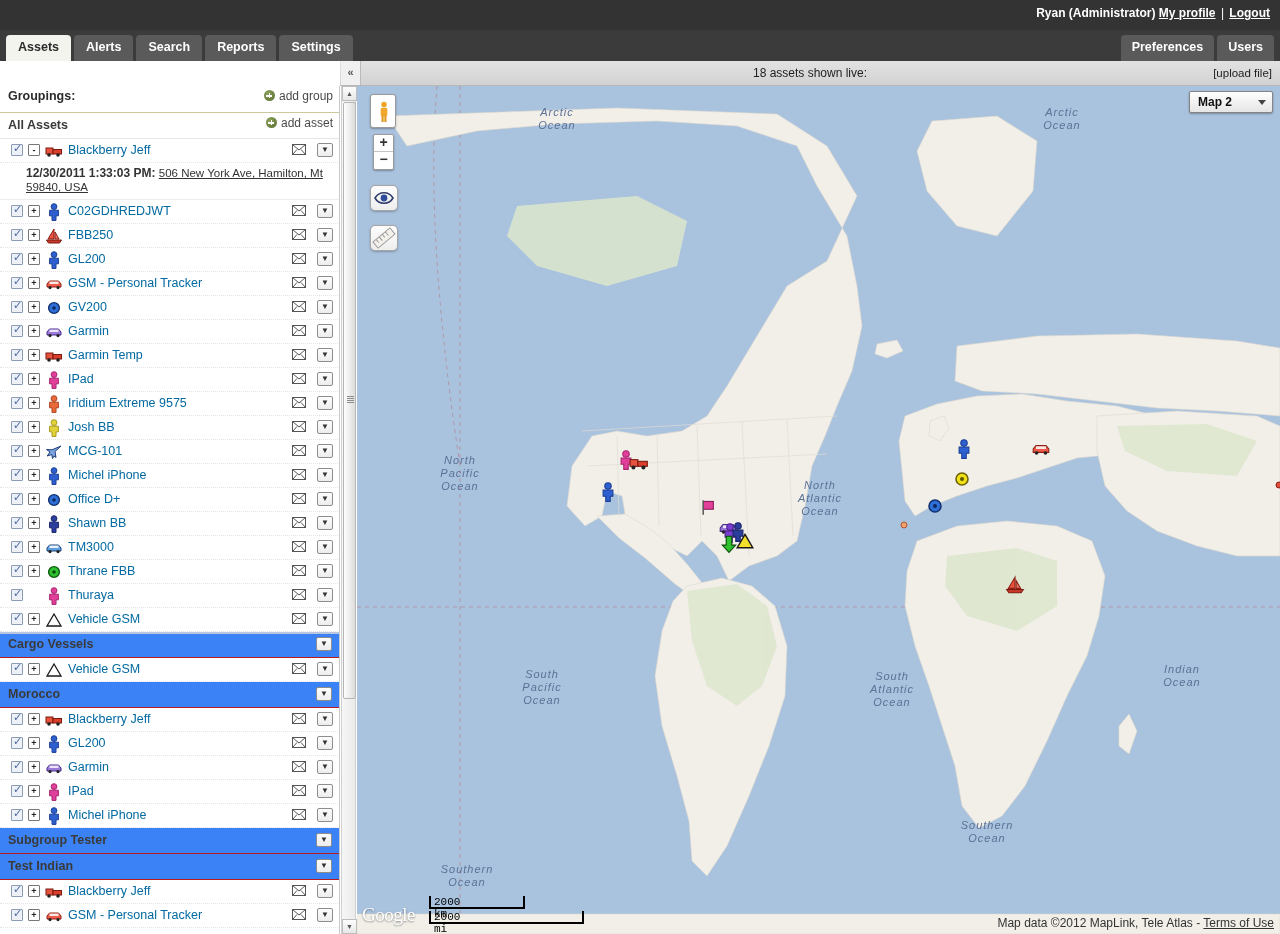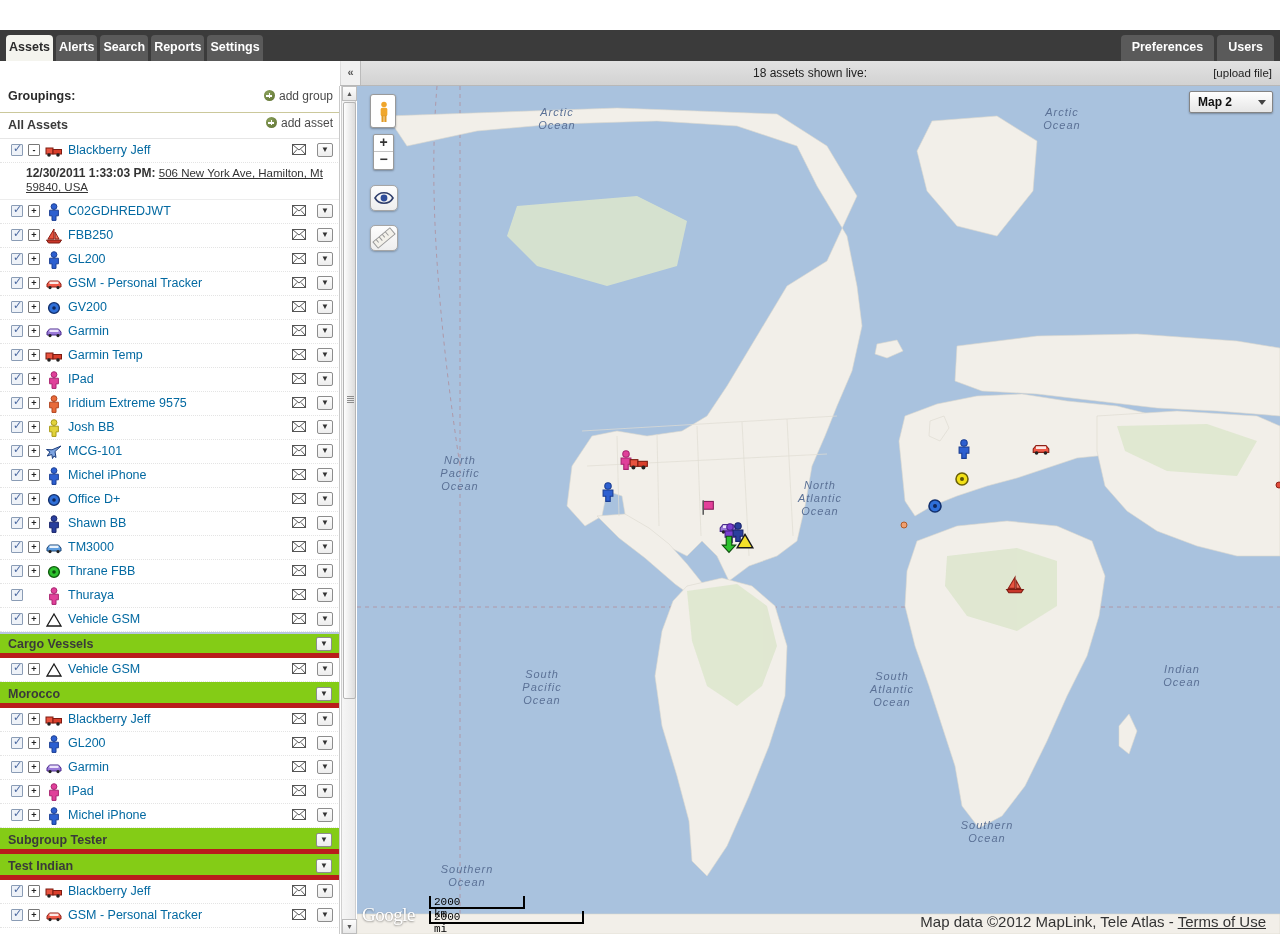--- a/index.html
+++ b/index.html
@@ -28,21 +28,21 @@
   .topbar .userinfo a { color:#ffffff; text-decoration:underline; }
   .topbar .userinfo .sep { font-weight:normal; padding:0 2px; }
 
   
   .tabstrip {
     position:absolute; left:0; top:30px; width:1280px; height:31px;
     background:#3b3b3b;
   }
   .tabs-left { position:absolute; left:6px; top:5px; display:flex; gap:3px; }
   .tab {
-    height:26px; line-height:24px; padding:0 3px;
+    height:26px; line-height:24px; padding:0 12px;
     background:#5a5a5a; color:#ffffff;
     font-weight:bold; font-size:12.5px;
     border-radius:4px 4px 0 0;
     cursor:pointer; white-space:nowrap;
   }
   .tab.active { background:#f4f4ee; color:#2b2b2b; }
   .tabs-right { position:absolute; right:6px; top:5px; display:flex; gap:3px; }
   .tab-r {
     height:26px; line-height:24px; padding:0 11px;
     background:#5a5a5a; color:#ffffff;
@@ -122,22 +122,22 @@
     background:radial-gradient(circle at 35% 30%, #8aa05a, #5c6f30);
     position:relative; vertical-align:-1px; margin-right:4px;
   }
   .plusico:before, .plusico:after{
     content:""; position:absolute; background:#fff;
   }
   .plusico:before{ left:2.5px; top:5px; width:6px; height:1.5px; }
   .plusico:after{ left:4.7px; top:2.8px; width:1.5px; height:5.5px; }
 
   .sec-head{
-    position:relative; height:26px; border-bottom:5px solid #b91c1c;
-    background:#84cc16;
+    position:relative; height:26px; border-bottom:1px solid #b91c1c;
+    background:#3b82f6;
   }
   .sec-head.allassets{ border-bottom:1px solid #e6e6e6; background:#fff; }
   .sec-head .t{
     position:absolute; left:8px; top:5px;
     font-weight:bold; font-size:12.5px; color:#3a3a3a;
   }
   .sec-head .topline{
     position:absolute; left:0; top:0; width:100%; height:2px; background:#b9c6e0;
   }
 
@@ -281,33 +281,41 @@
   .scalerow .txt{
     position:absolute; left:5px; top:0px; font-size:11px; color:#000;
     background:rgba(255,255,255,0.0); font-family:Liberation Mono, monospace;
   }
   .googlelogo{
     position:absolute; left:5px; bottom:8px;
     font-size:19px; color:#ffffff; font-family:"Liberation Serif", serif;
     text-shadow:0 1px 2px rgba(0,0,0,.45); letter-spacing:-0.5px;
   }
   .attr{
-    position:absolute; right:14px; bottom:4px;
-    font-size:15px; color:#333;
+    position:absolute; right:6px; bottom:4px;
+    font-size:12px; color:#333;
   }
   .attr a{ color:#333; text-decoration:underline; }
 
   
   .mk{ position:absolute; pointer-events:auto; cursor:pointer; }
 </style>
 </head>
 <body>
 
 <div id="app">
 
+  <div class="topbar">
+    <div class="userinfo">
+      <span>Ryan (Administrator)</span>
+      <a href="#">My profile</a>
+      <span class="sep">|</span>
+      <a href="#">Logout</a>
+    </div>
+  </div>
 
   <div class="tabstrip">
     <div class="tabs-left">
       <div class="tab active">Assets</div>
       <div class="tab">Alerts</div>
       <div class="tab">Search</div>
       <div class="tab">Reports</div>
       <div class="tab">Settings</div>
     </div>
     <div class="tabs-right">

